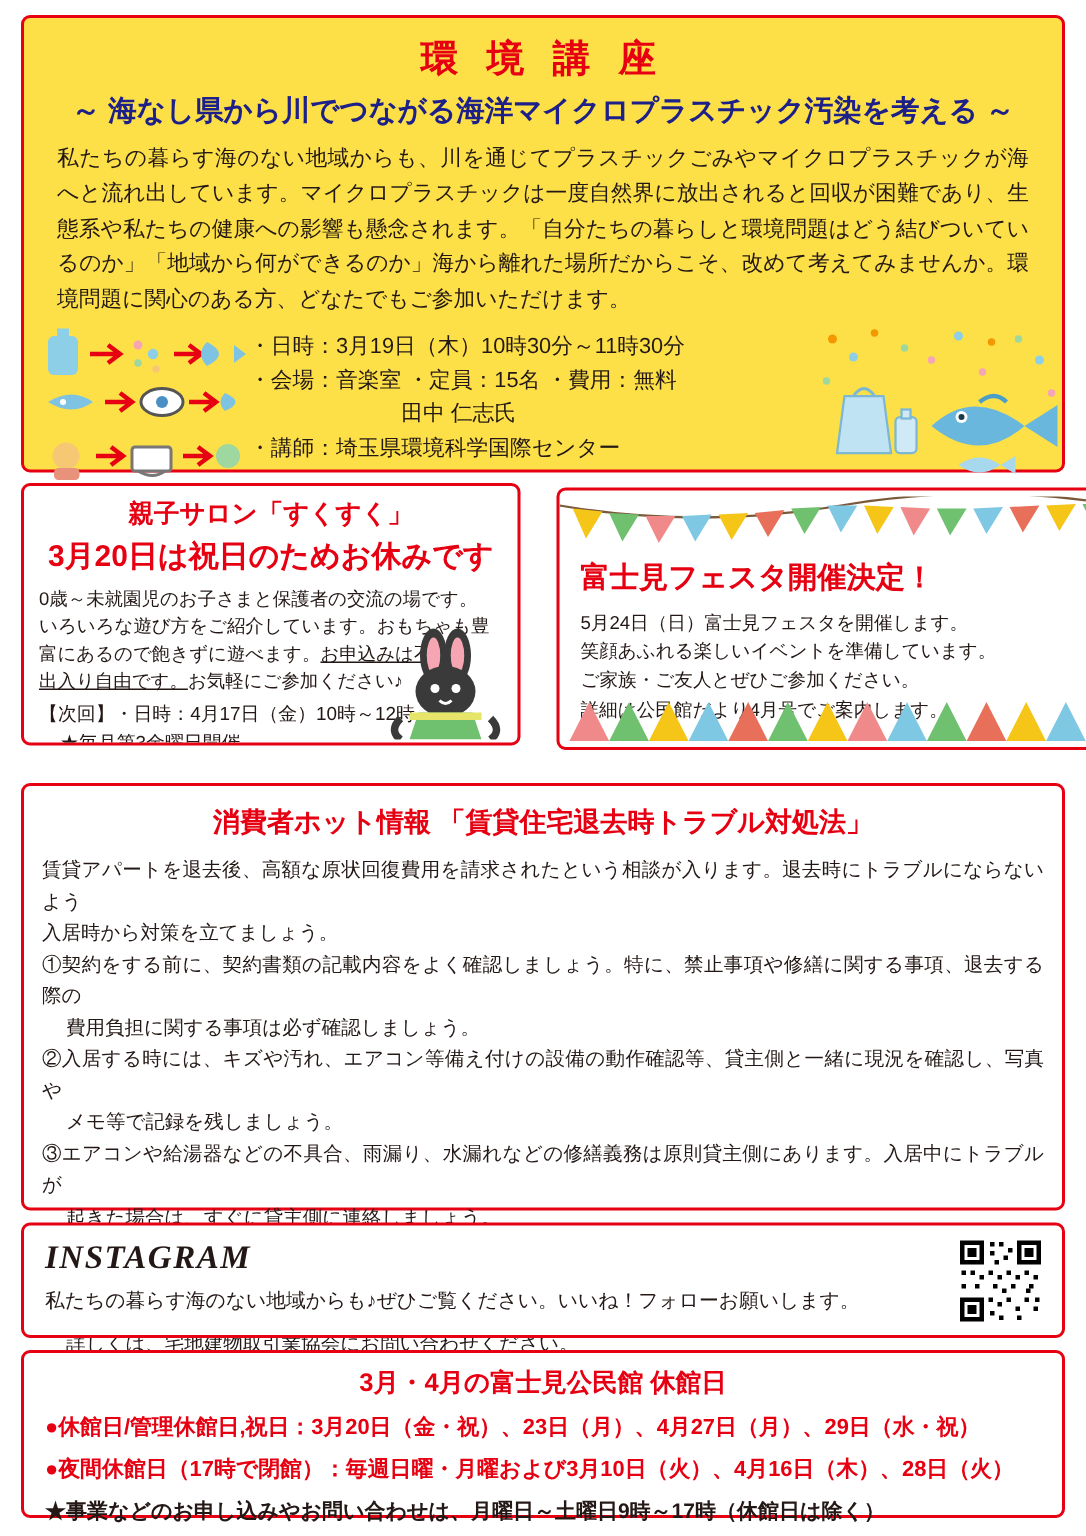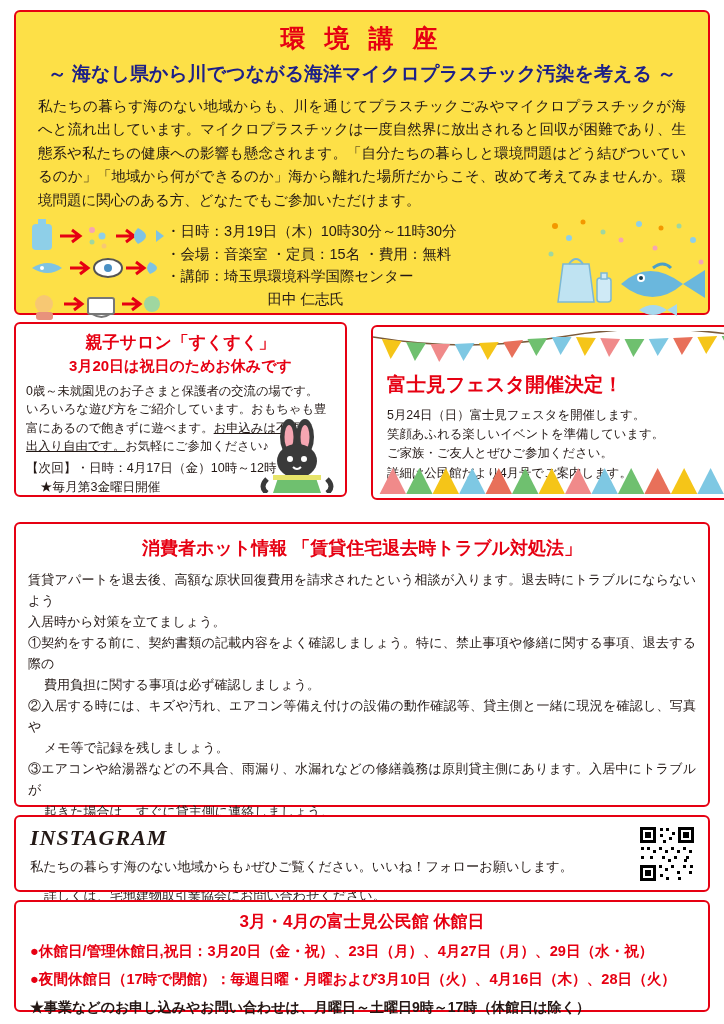--- a/index.html
+++ b/index.html
@@ -103,21 +103,21 @@
     text-align: center;
     color: #e60012;
     font-weight: bold;
     font-size: 17px;
     margin-top: 7px;
   }
   .salon-sub {
     text-align: center;
     color: #e60012;
     font-weight: bold;
-    font-size: 15px;
+    font-size: 20px;
     margin-top: 3px;
   }
   .salon-body {
     font-size: 12.3px;
     line-height: 1.5;
     margin: 6px 10px 0 10px;
   }
   .u-line { text-decoration: underline; }
   .salon-next {
     font-size: 12.6px;
@@ -308,22 +308,22 @@
             <path d="M66 26 q10 6 18 0" stroke="#777" stroke-width="2" fill="none"></path>
             <path d="M96 16 L112 16 M106 10 L114 16 L106 22" stroke="#e60012" stroke-width="3" fill="none"></path>
             <circle cx="126" cy="16" r="8" fill="#9fd7a0"></circle>
           </g>
         </svg>
       </div>
 
       <div class="env-details">
         <div class="row">・日時：3月19日（木）10時30分～11時30分</div>
         <div class="row">・会場：音楽室 ・定員：15名 ・費用：無料</div>
+        <div class="row">　　　　　　　田中 仁志氏</div>
         <div class="row">・講師：埼玉県環境科学国際センター</div>
-        <div class="row">　　　　　　　田中 仁志氏</div>
       </div>
 
       <div class="env-illus-right">
         <svg width="165" height="110" viewBox="0 0 165 110">
 
           <g fill="#f39800">
             <circle cx="12" cy="8" r="3"></circle>
               <circle cx="40" cy="4" r="2.5"></circle>
               <circle cx="118" cy="10" r="2.5"></circle>
           </g>

